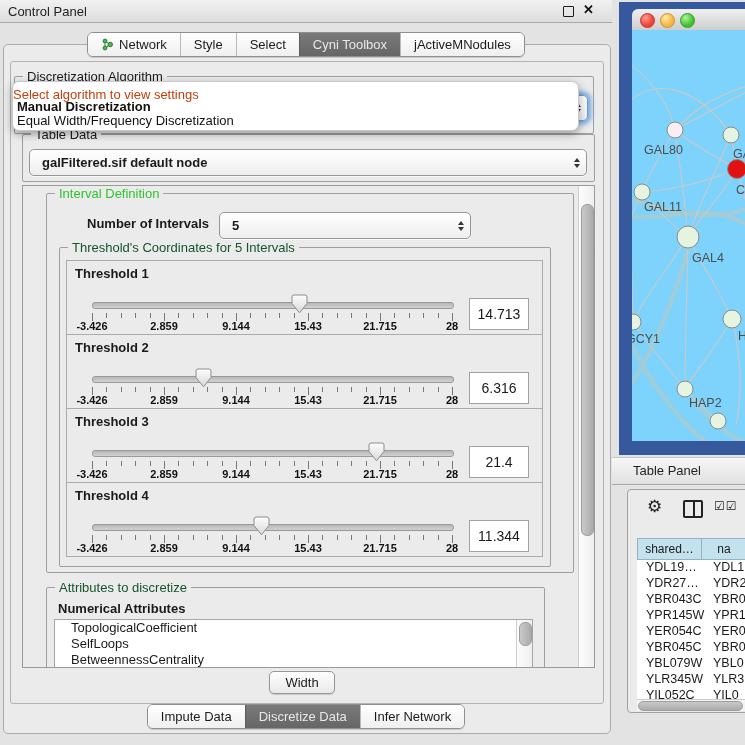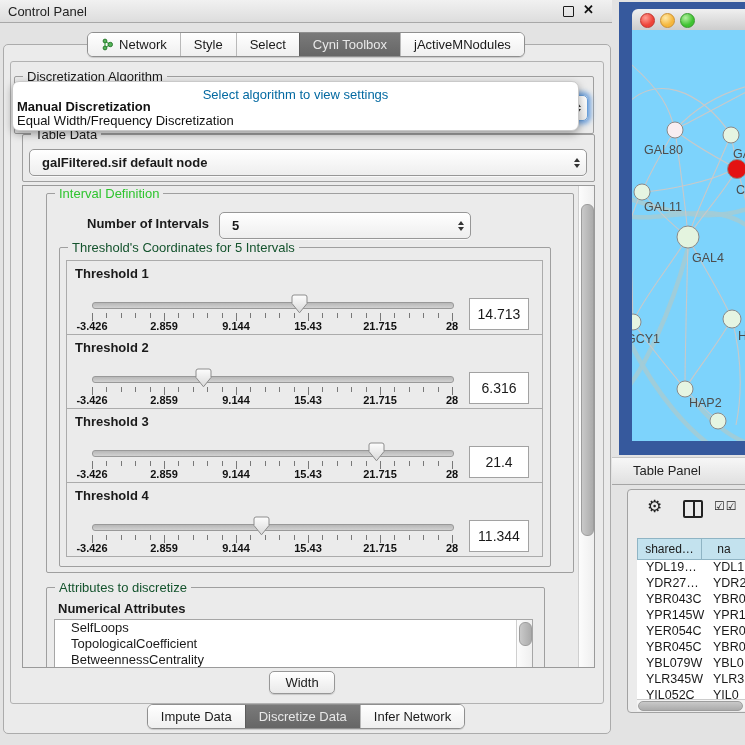--- a/index.html
+++ b/index.html
@@ -46,21 +46,21 @@
   .spin i{width:0;height:0;border-left:3.5px solid transparent;border-right:3.5px solid transparent;}
   .spin .up{border-bottom:4.5px solid #333;}
   .spin .dn{border-top:4.5px solid #333;}
 
   
   #algo-group{left:14px;top:76px;width:578px;height:56px;}
   #algo-combo{left:24px;top:95px;width:562px;height:24px;z-index:3;
     box-shadow:0 0 5px 2.5px rgba(92,150,220,.85);border-color:#6a9fd8;}
   #popup{left:12px;top:81px;width:565px;height:48px;background:#ffffff;border:1px solid #c9c9c9;
     border-radius:7px;box-shadow:0 3px 8px rgba(0,0,0,.35);z-index:5;}
-  #popup .ph{position:absolute;left:0;right:0;top:5px;text-align:center;color:#0369a1;font-size:13px;}
+  #popup .ph{position:absolute;left:0;right:0;top:5px;text-align:left;color:#c2410c;font-size:13px;}
   .popup-opt{position:absolute;left:3px;right:3px;font-size:13px;padding-left:1px;color:#111;}
   .popup-opt.hl{font-weight:700;top:17px;}
   .popup-opt:not(.hl){top:31px;}
 
   
   #td-group{left:22px;top:134px;width:571px;height:46px;}
   #td-combo{left:29px;top:149px;width:556px;height:25px;}
 
   
   #scrollpane{left:22px;top:185px;width:571px;height:481px;border:1px solid #9a9a9a;
@@ -417,22 +417,22 @@
             </div>
           </div>
       </div>
     </div>
 
     <div id="attr-group" class="abs group">
       <span class="legend blue">Attributes to discretize</span>
       <span id="attr-sub" class="abs">Numerical Attributes</span>
       <div id="attr-list" class="abs">
         <div id="attr-items">
+            <div class="list-item">TopologicalCoefficient</div>
             <div class="list-item">SelfLoops</div>
-            <div class="list-item">TopologicalCoefficient</div>
             <div class="list-item">BetweennessCentrality</div>
           </div>
         <div id="attr-vscroll" class="vscroll">
             <div class="vthumb"></div>
           </div>
       </div>
     </div>
 
     <div id="main-vscroll" class="vscroll">
         <div class="vthumb"></div>

